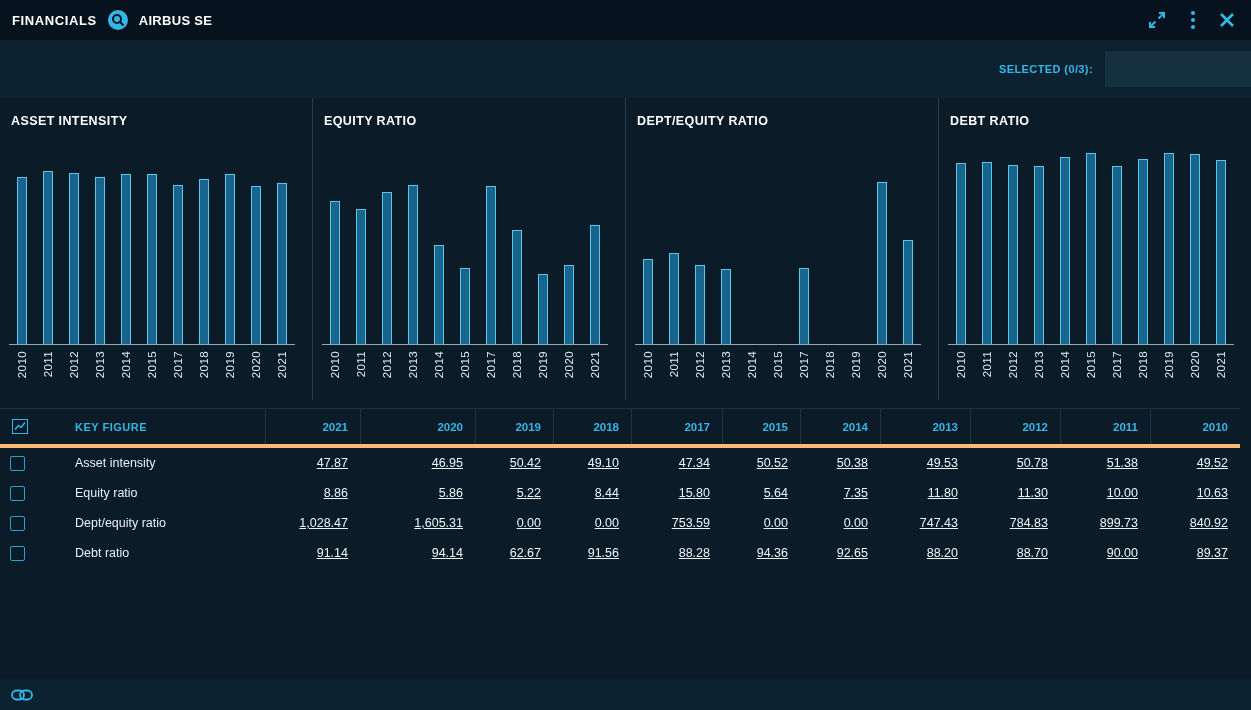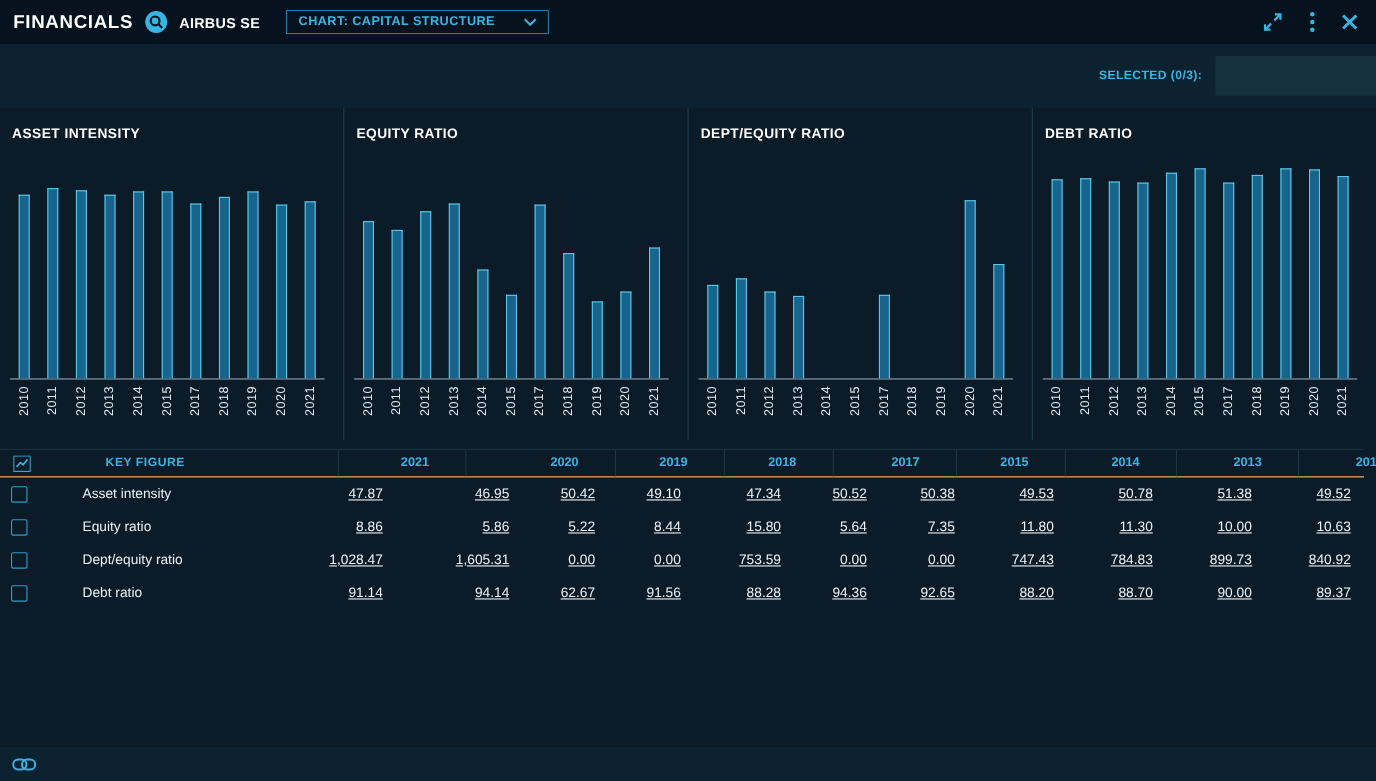--- a/index.html
+++ b/index.html
@@ -10,21 +10,21 @@
     color:#e8f0f4;
     position:relative;
     overflow:hidden;
   }
   
   .topbar {
     height:40px; background:#06131e;
     display:flex; align-items:center; gap:10px;
     padding:0 12px;
   }
-  .app-label { font-size:17px; font-weight:bold; letter-spacing:.6px; color:#ffffff; }
+  .app-label { font-size:13px; font-weight:bold; letter-spacing:.6px; color:#ffffff; }
   .company { font-size:13px; font-weight:bold; color:#ffffff; letter-spacing:.3px; }
   .search-wrap { display:flex; align-items:center; cursor:pointer; }
   .chart-select {
     margin-left:14px;
     border:1px solid #1d7ba6; color:#35b7e5;
     font-size:11.5px; font-weight:bold; letter-spacing:.4px;
     padding:4px 10px; display:flex; align-items:center; gap:26px;
     cursor:pointer; background:transparent;
   }
   .topbar-right { margin-left:auto; display:flex; align-items:center; gap:22px; padding-right:4px; }
@@ -72,22 +72,22 @@
   }
 
   
   .table { margin-top:8px; padding-right:11px; }
   .grid-row {
     display:grid;
     grid-template-columns:40px 225px 95px 115px 78px 78px 91px 78px 80px 90px 90px 90px 90px;
     align-items:center;
   }
   .table-head {
-    height:26px;
-    border-top:1px solid #1c3240; border-bottom:1px solid #fdba74;gap:21px;
+    height:40px;
+    border-top:1px solid #1c3240; border-bottom:4px solid #fdba74;
   }
   .th-icon { display:flex; justify-content:flex-start; padding-left:12px; }
   .th-keyfigure { color:#35b7e5; font-size:11px; font-weight:bold; letter-spacing:.5px; padding-left:35px; }
   .th-year {
     color:#35b7e5; font-size:11.5px; font-weight:bold;
     text-align:right; padding-right:12px;
     border-left:1px solid #1e3644; height:100%;
     display:flex; align-items:center; justify-content:flex-end;
   }
   .t-row { height:30px; font-size:12.5px; }
@@ -115,28 +115,20 @@
   <span class="app-label">FINANCIALS</span>
   <span class="search-wrap">
     <svg width="22" height="22" viewBox="0 0 22 22">
       <circle cx="11" cy="11" r="10" fill="#35b7e5"></circle>
       <circle cx="10" cy="10" r="4" fill="none" stroke="#07141f" stroke-width="2"></circle>
       <line x1="13" y1="13" x2="16.5" y2="16.5" stroke="#07141f" stroke-width="2"></line>
     </svg>
   </span>
   <span class="company">AIRBUS SE</span>
 
-  <div class="chart-select">
-    <span>CHART: CAPITAL STRUCTURE</span>
-    <span style="display:flex;">
-      <svg width="12" height="8" viewBox="0 0 12 8" fill="none" stroke="#35b7e5" stroke-width="1.8">
-        <polyline points="1,1.5 6,6.5 11,1.5"></polyline>
-      </svg>
-    </span>
-  </div>
 
   <div class="topbar-right">
     <span class="icon-btn">
       <svg width="20" height="20" viewBox="0 0 20 20" fill="none" stroke="#35b7e5" stroke-width="2">
         <polyline points="12,3 17,3 17,8"></polyline>
           <line x1="17" y1="3" x2="11.5" y2="8.5"></line>
         <polyline points="8,17 3,17 3,12"></polyline>
           <line x1="3" y1="17" x2="8.5" y2="11.5"></line>
       </svg>
     </span>

